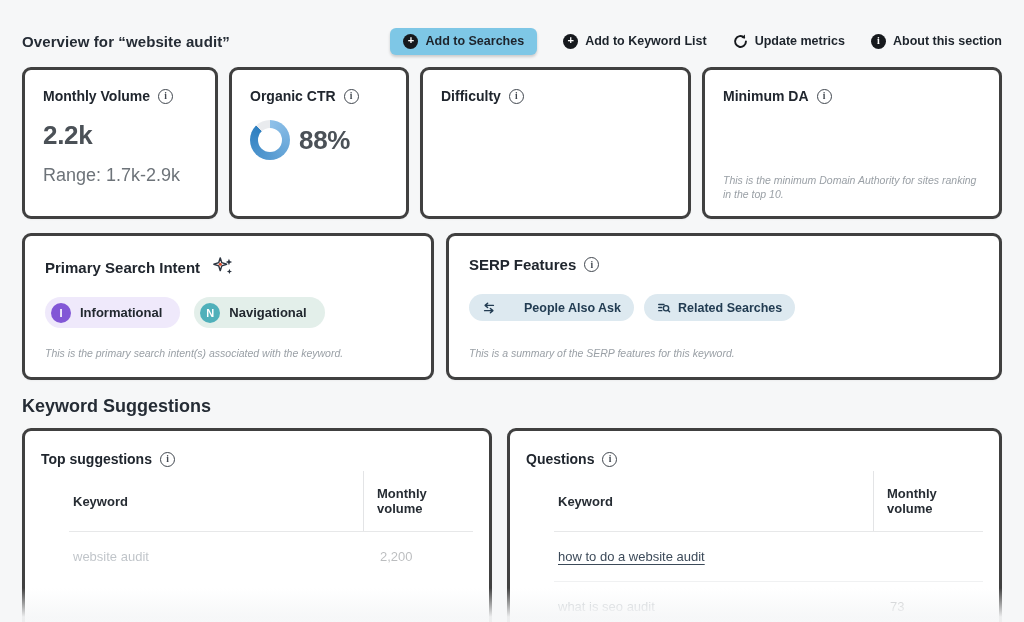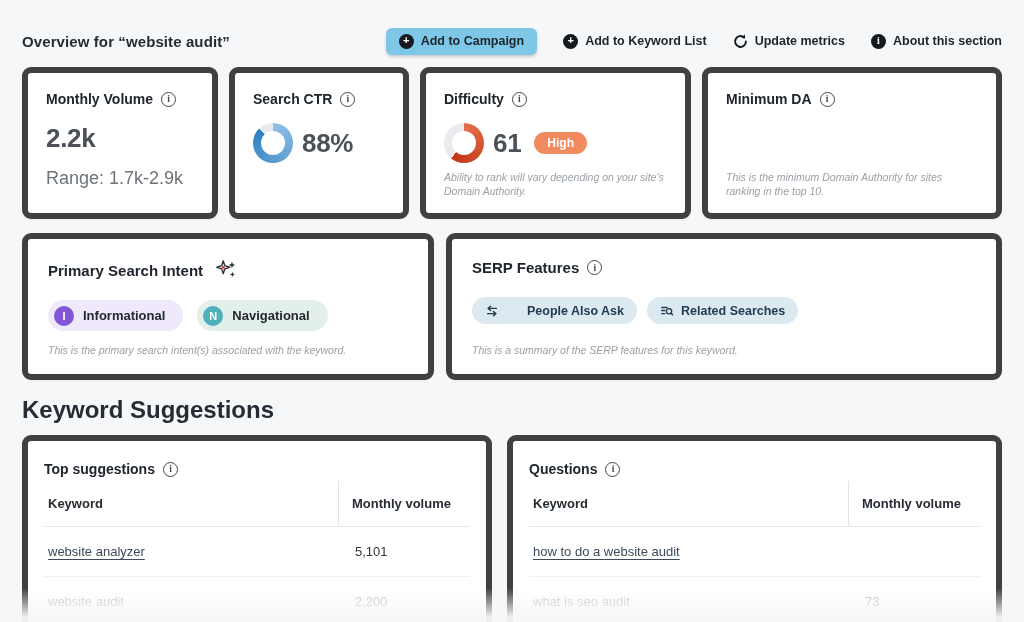--- a/index.html
+++ b/index.html
@@ -19,21 +19,21 @@
   .actions { display:flex; align-items:center; gap:26px; }
   .action { display:flex; align-items:center; gap:7px; font-size:12.5px; font-weight:700; color:#1d242c; cursor:pointer; background:transparent; border:none; font-family:inherit; }
   .action.primary { padding:6px 13px; border-radius:6px; box-shadow:0 2px 3px rgba(0,0,0,.18); }
   .circle-ic { width:15px; height:15px; border-radius:50%; background:#16191d; color:#fff; display:inline-flex; align-items:center; justify-content:center; font-size:11px; font-weight:700; line-height:1; }
   .circle-ic.plus::before { content:"+"; margin-top:-1px; }
   .circle-ic.info-f::before { content:"i"; font-size:10px; font-family:"Liberation Serif", serif; }
   .refresh-ic { width:15px; height:15px; }
 
   
   .card {
-    background:#fff; border:6px solid #404040; border-radius:9px;
+    background:#fff; border:3px solid #404040; border-radius:9px;
     box-shadow:0 1px 2px rgba(0,0,0,.04);
     padding:18px 18px 14px 18px;
     display:flex; flex-direction:column;
   }
   .card-title-row { display:flex; align-items:center; gap:8px; }
   .card-title { font-size:14px; font-weight:700; color:#20262e; }
   .info-ic {
     width:15px; height:15px; border-radius:50%; border:1.4px solid #41474f;
     display:inline-flex; align-items:center; justify-content:center;
     font-size:9.5px; font-weight:700; color:#41474f; font-family:"Liberation Serif", serif;
@@ -59,26 +59,26 @@
   .card.intent .card-title, .card.serp .card-title { font-size:15px; }
   .badge-row { display:flex; gap:14px; margin-top:19px; }
   .intent-badge { display:flex; align-items:center; gap:9px; height:31px; padding:0 18px 0 6px; border-radius:17px; font-size:13px; font-weight:700; color:#22282f; }
   .intent-circle { width:20px; height:20px; border-radius:50%; color:#fff; font-size:11px; font-weight:700; display:flex; align-items:center; justify-content:center; }
   .chip-row { display:flex; gap:10px; margin-top:21px; }
   .chip { display:flex; align-items:center; gap:7px; height:27px; padding:0 13px; border-radius:14px; font-size:12.5px; font-weight:600; color:#223c52; }
   .chip svg { flex:0 0 auto; }
   .sparkles-ic { width:22px; height:22px; margin-left:4px; }
 
   
-  .section-heading { font-size:24px; font-weight:700; color:#252c35; margin-top:16px; }
+  .section-heading { font-size:18px; font-weight:700; color:#252c35; margin-top:16px; }
   .bottom-row { display:flex; gap:15px; margin-top:11px; }
   .bottom-row .card { height:230px; padding:20px 16px 0 16px; border-radius:9px 9px 0 0; }
   .card.topsug { width:470px; } .card.questions { width:495px; }
   .kw-table { margin-top:4px; }
-  .t-row { display:flex; align-items:center; }
+  .t-row { display:flex; align-items:center;margin-left:28px; }
   .t-head { border-bottom:1px solid #e7e8e9; }
   .t-head .cell { font-size:13px; font-weight:700; color:#262c33; padding:15px 4px; }
   .cell.c1 { flex:0 0 auto; }
   .topsug .cell.c1 { width:294px; } .questions .cell.c1 { width:319px; }
   .cell.c2 { flex:1; }
   .t-head .cell.c2 { border-left:1px solid #e3e4e6; padding-left:13px; }
   .t-body .t-row { border-bottom:1px solid #f0f1f2; }
   .t-body .cell { font-size:13px; color:#30363c; padding:17px 4px; }
   .t-body .cell.c2 { padding-left:17px; }
   .kw-link { color:#3c4a59; text-decoration:underline; text-underline-offset:3px; cursor:pointer; }
@@ -90,21 +90,21 @@
 </head>
 <body>
 
 <div class="page">
 
   <div class="topbar">
     <div class="page-title">Overview for “website audit”</div>
     <div class="actions">
       <button class="action primary" style="background-color: rgb(126, 199, 230);">
         <span class="circle-ic plus"></span>
-        <span>Add to Campaign</span>
+        <span>Add to Searches</span>
       </button>
       <button class="action">
         <span class="circle-ic plus"></span>
         <span>Add to Keyword List</span>
       </button>
       <button class="action">
         <svg class="refresh-ic" viewBox="0 0 16 16">
           <path d="M13.8 8a5.8 5.8 0 1 1-1.9-4.3" fill="none" stroke="#16191d" stroke-width="2.1" stroke-linecap="round"></path>
           <path d="M12.7 0.6 L12.7 4.4 L8.9 4.2 Z" fill="#16191d"></path>
         </svg>
@@ -125,44 +125,36 @@
         <span class="info-ic">i</span>
       </div>
       <div class="value-row">
         <span class="metric-value">2.2k</span>
       </div>
       <div class="range-text">Range: 1.7k-2.9k</div>
     </div>
 
     <div class="card ctr">
       <div class="card-title-row">
-        <span class="card-title">Search CTR</span>
+        <span class="card-title">Organic CTR</span>
         <span class="info-ic">i</span>
       </div>
       <div class="value-row">
         <div class="donut" style="background: conic-gradient(rgb(143, 193, 233) 0deg, rgb(46, 127, 192) 316.8deg, rgb(233, 235, 238) 316.8deg, rgb(233, 235, 238) 360deg);">
             <div class="donut-hole"></div>
           </div>
         <span class="metric-value">88%</span>
       </div>
     </div>
 
     <div class="card diff">
       <div class="card-title-row">
         <span class="card-title">Difficulty</span>
         <span class="info-ic">i</span>
       </div>
-      <div class="value-row">
-        <div class="donut" style="background: conic-gradient(rgb(228, 112, 77) 0deg, rgb(194, 53, 20) 219.6deg, rgb(233, 235, 238) 219.6deg, rgb(233, 235, 238) 360deg);">
-            <div class="donut-hole"></div>
-          </div>
-        <span class="metric-value">61</span>
-        <span class="level-badge" style="background-color: rgb(242, 138, 95);">High</span>
-      </div>
-      <div class="note">Ability to rank will vary depending on your site's Domain Authority.</div>
     </div>
 
     <div class="card da">
       <div class="card-title-row">
         <span class="card-title">Minimum DA</span>
         <span class="info-ic">i</span>
       </div>
       <div class="note">This is the minimum Domain Authority for sites ranking in the top 10.</div>
     </div>
   </div>
@@ -226,24 +218,20 @@
       <div class="card-title-row">
         <span class="card-title">Top suggestions</span>
         <span class="info-ic">i</span>
       </div>
       <div class="kw-table">
         <div class="t-row t-head">
           <div class="cell c1">Keyword</div>
           <div class="cell c2">Monthly volume</div>
         </div>
         <div class="t-body">
-          <div class="t-row">
-            <div class="cell c1"><a class="kw-link">website analyzer</a></div>
-            <div class="cell c2">5,101</div>
-          </div>
           <div class="t-row faded">
             <div class="cell c1"><a class="kw-link">website audit</a></div>
             <div class="cell c2">2,200</div>
           </div>
         </div>
       </div>
     </div>
 
     <div class="card questions">
       <div class="card-title-row">

